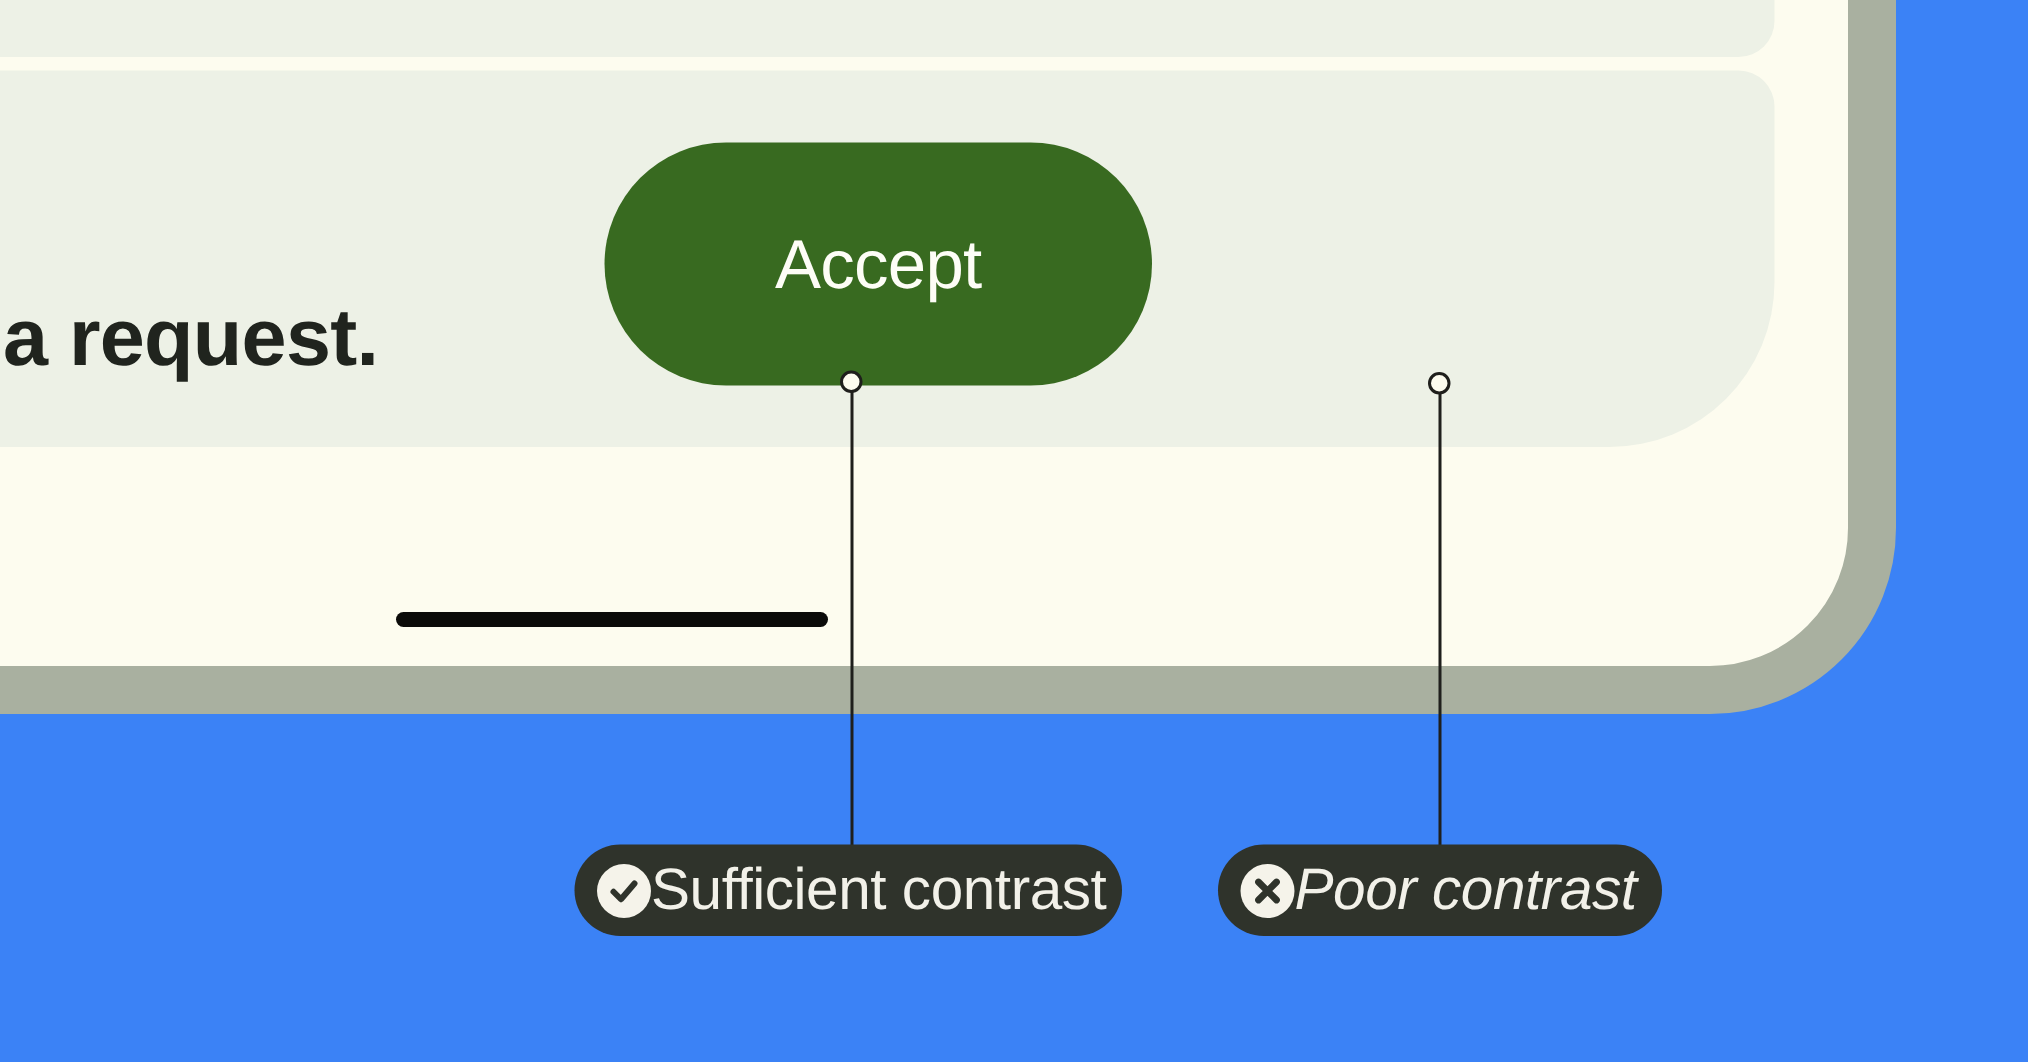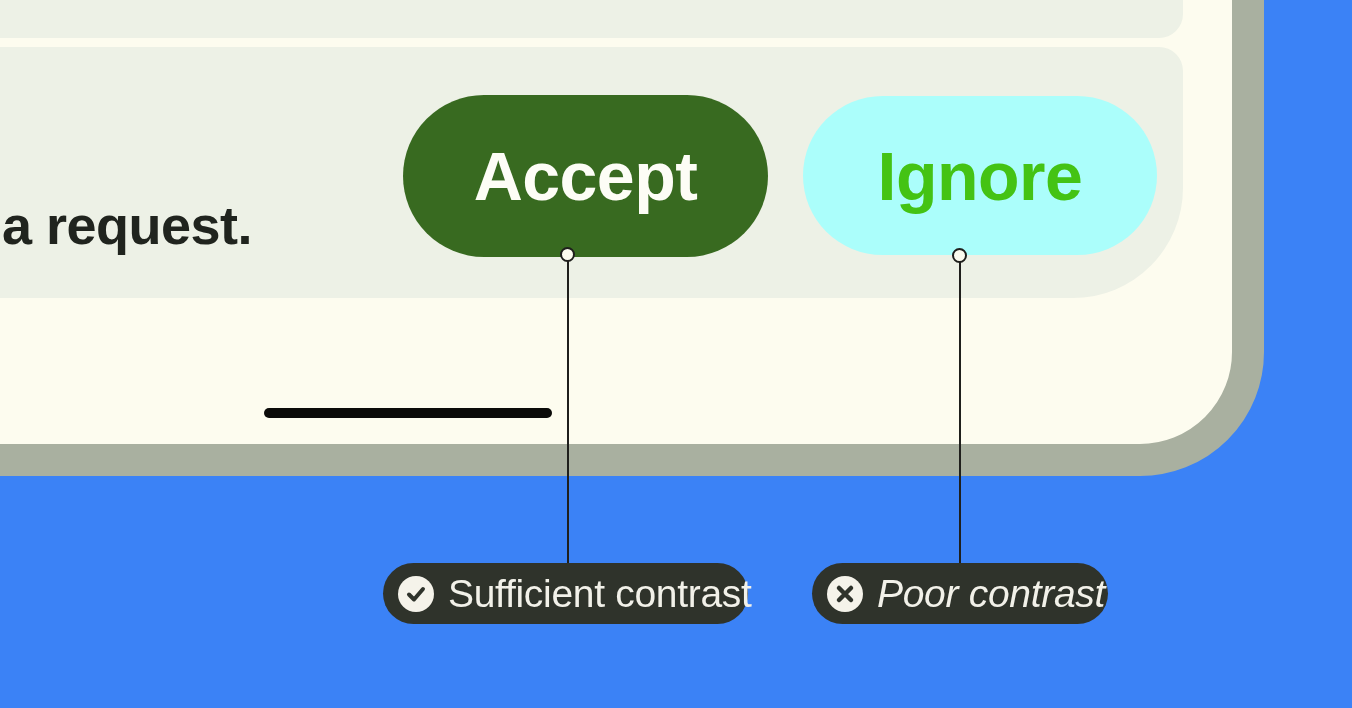--- a/index.html
+++ b/index.html
@@ -39,21 +39,21 @@
     font-size:54px;font-weight:600;
     color:#20241E;
     letter-spacing:-0.5px;
     white-space:nowrap;
   }
   .btn{
     position:absolute;
     border:none;outline:none;
     display:flex;align-items:center;justify-content:center;
     font-family:inherit;
-    font-size:68px;font-weight:700;
+    font-size:46px;font-weight:400;
     letter-spacing:-0.5px;
     cursor:pointer;
   }
   .btn-accept{
     left:403px;top:95px;
     width:365px;height:162px;
     border-radius:81px;
     background:#386A20;color:#FDFDF6;
   }
   .btn-ignore{
@@ -78,21 +78,21 @@
   }
   .dot.d1{left:560px;top:247px;}
   .dot.d2{left:952px;top:248px;}
   
   .pill{
     position:absolute;
     box-sizing:border-box;
     height:61px;border-radius:31px;
     background:#2F332B;color:#F2F1E9;
     display:flex;align-items:center;
-    gap:14px;padding:0 22px 0 15px;
+    padding:0 22px 0 15px;
     font-size:39px;font-weight:500;
     letter-spacing:-0.3px;
     white-space:nowrap;
   }
   .pill-sufficient{left:383px;top:563px;width:365px;}
   .pill-poor{left:812px;top:563px;width:296px;font-style:italic;}
   .pill .badge{
     flex:0 0 auto;
     width:36px;height:36px;border-radius:50%;
     background:#F5F3EA;
@@ -115,21 +115,20 @@
   <div class="device"></div>
 
   <div class="card card-top"></div>
 
   <div class="card card-main">
     <div class="request-text">a request.</div>
   </div>
 
   <button class="btn btn-accept">Accept</button>
 
-  <button class="btn btn-ignore">Ignore</button>
 
   <div class="home-indicator"></div>
 
   <div class="connector c1"></div>
   <div class="connector c2"></div>
   <div class="dot d1"></div>
   <div class="dot d2"></div>
 
   <div class="pill pill-sufficient">
     <span class="badge">

